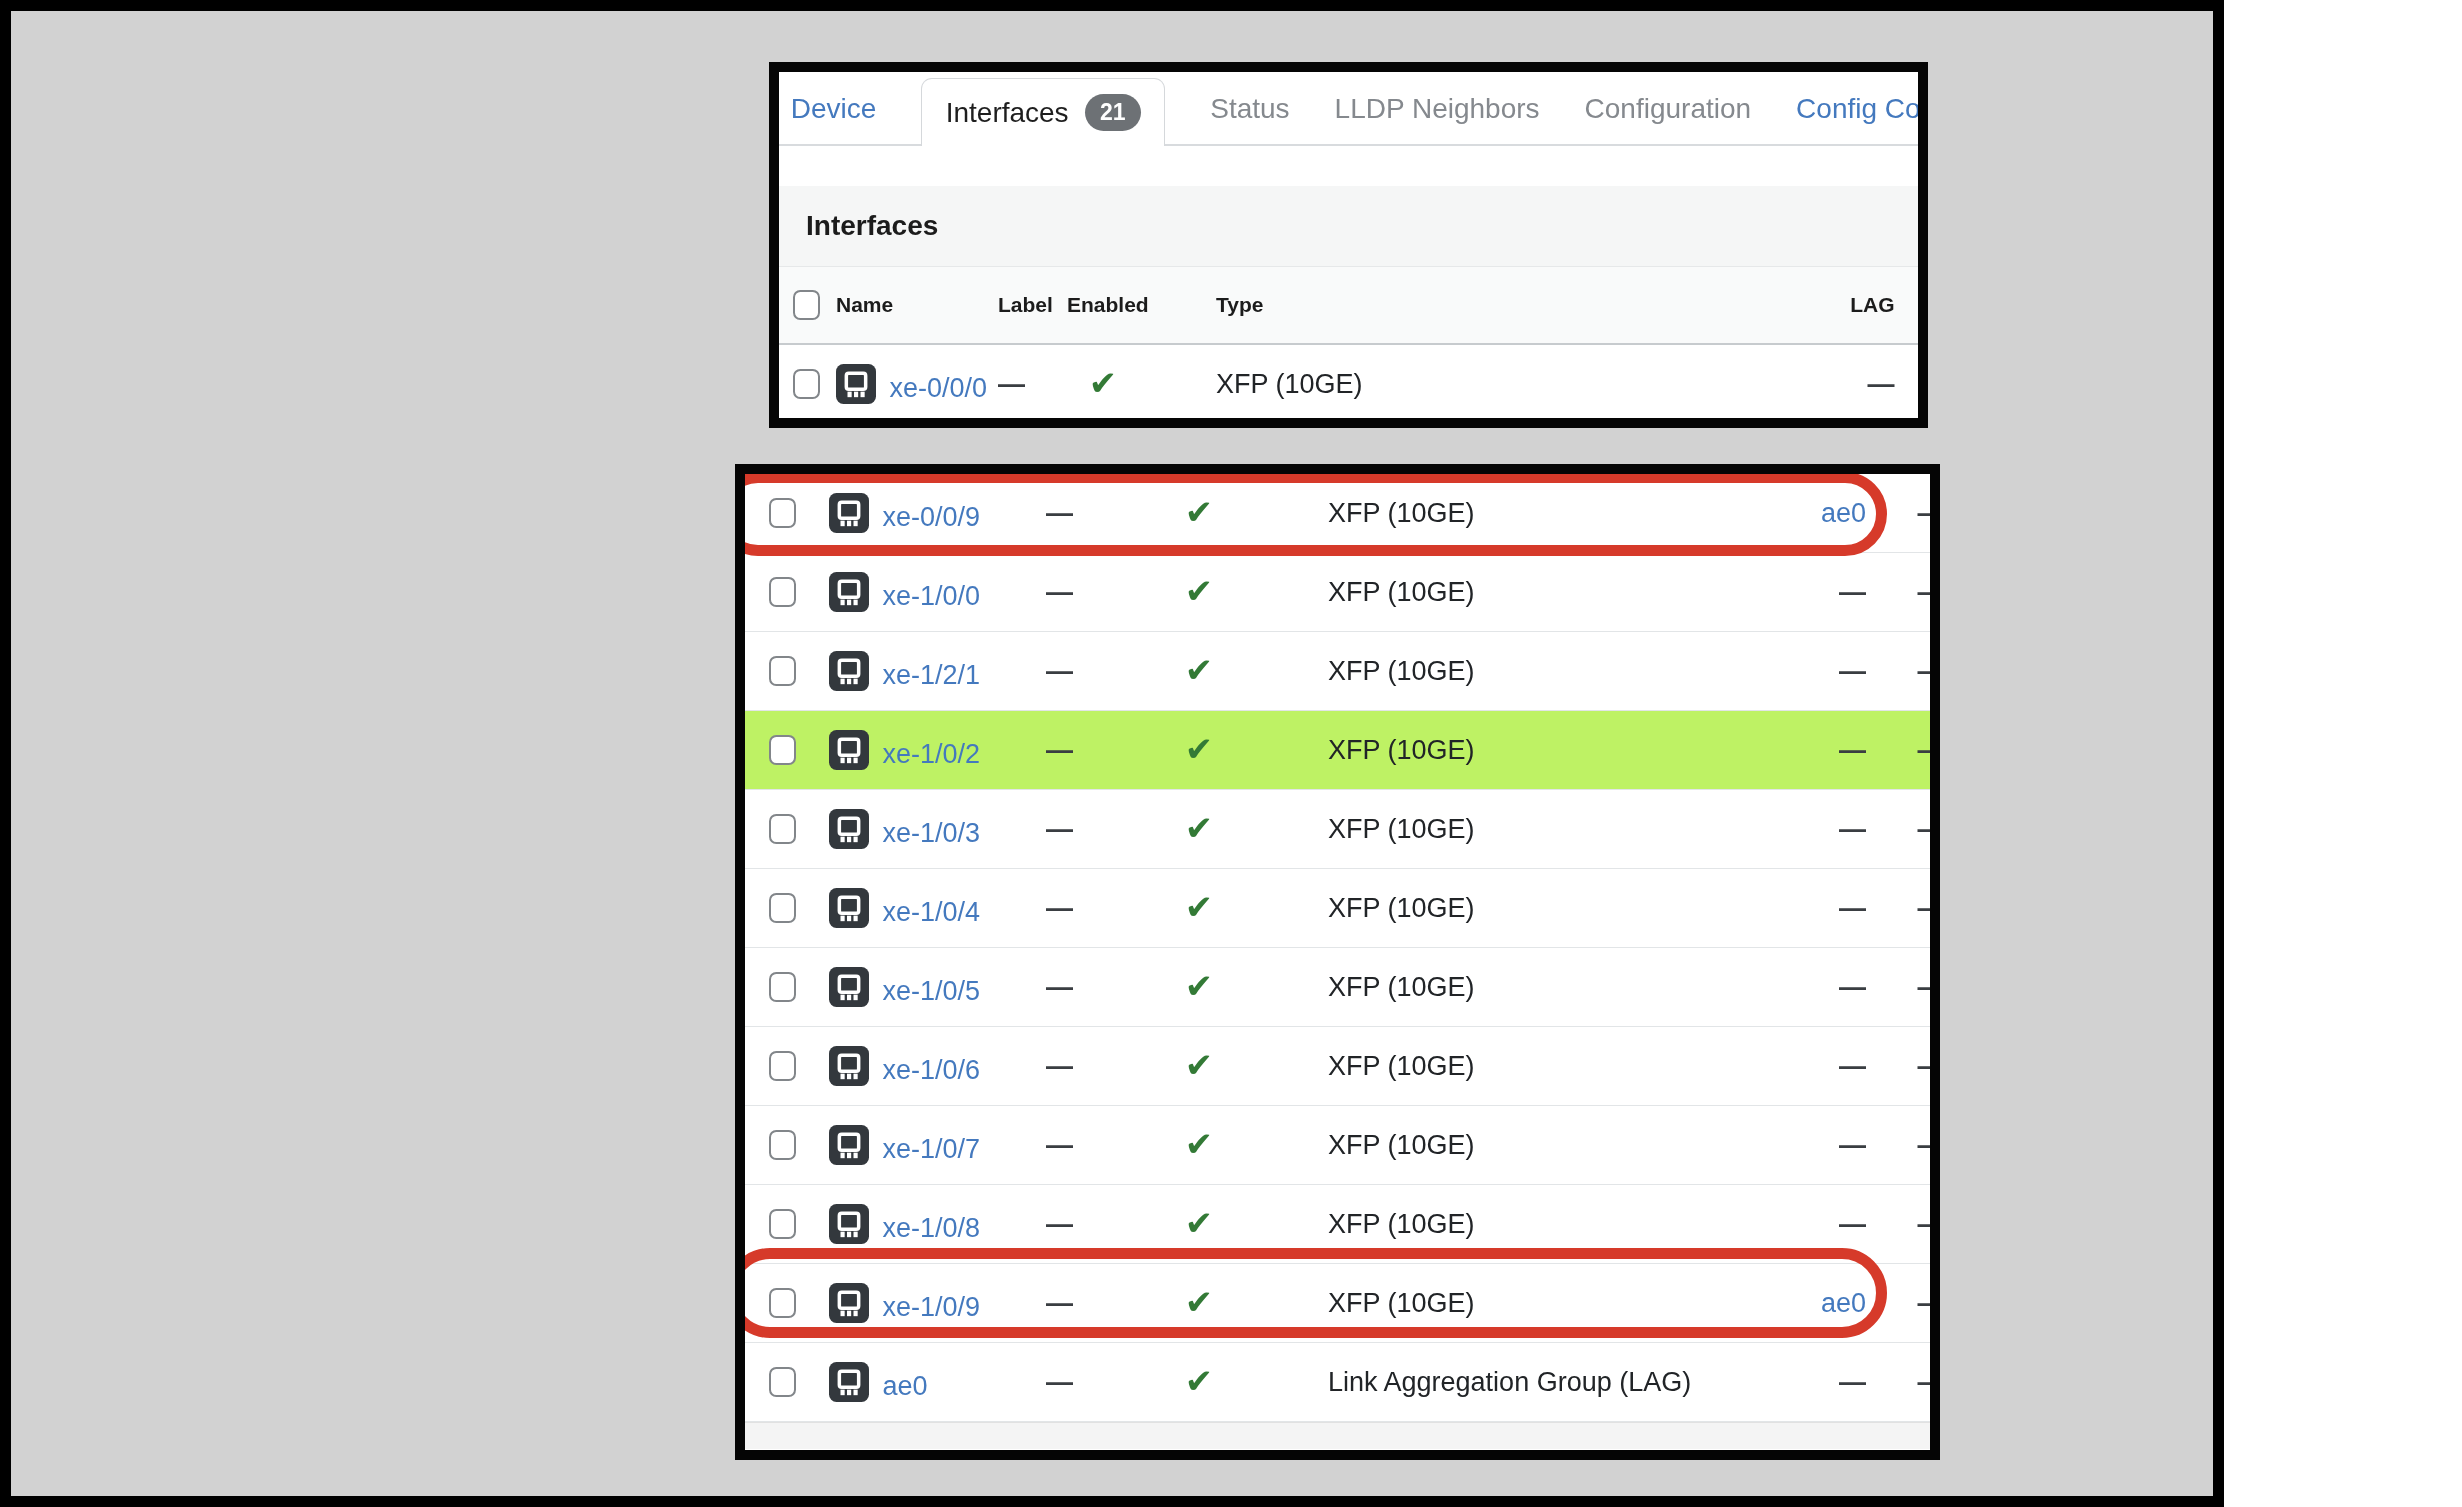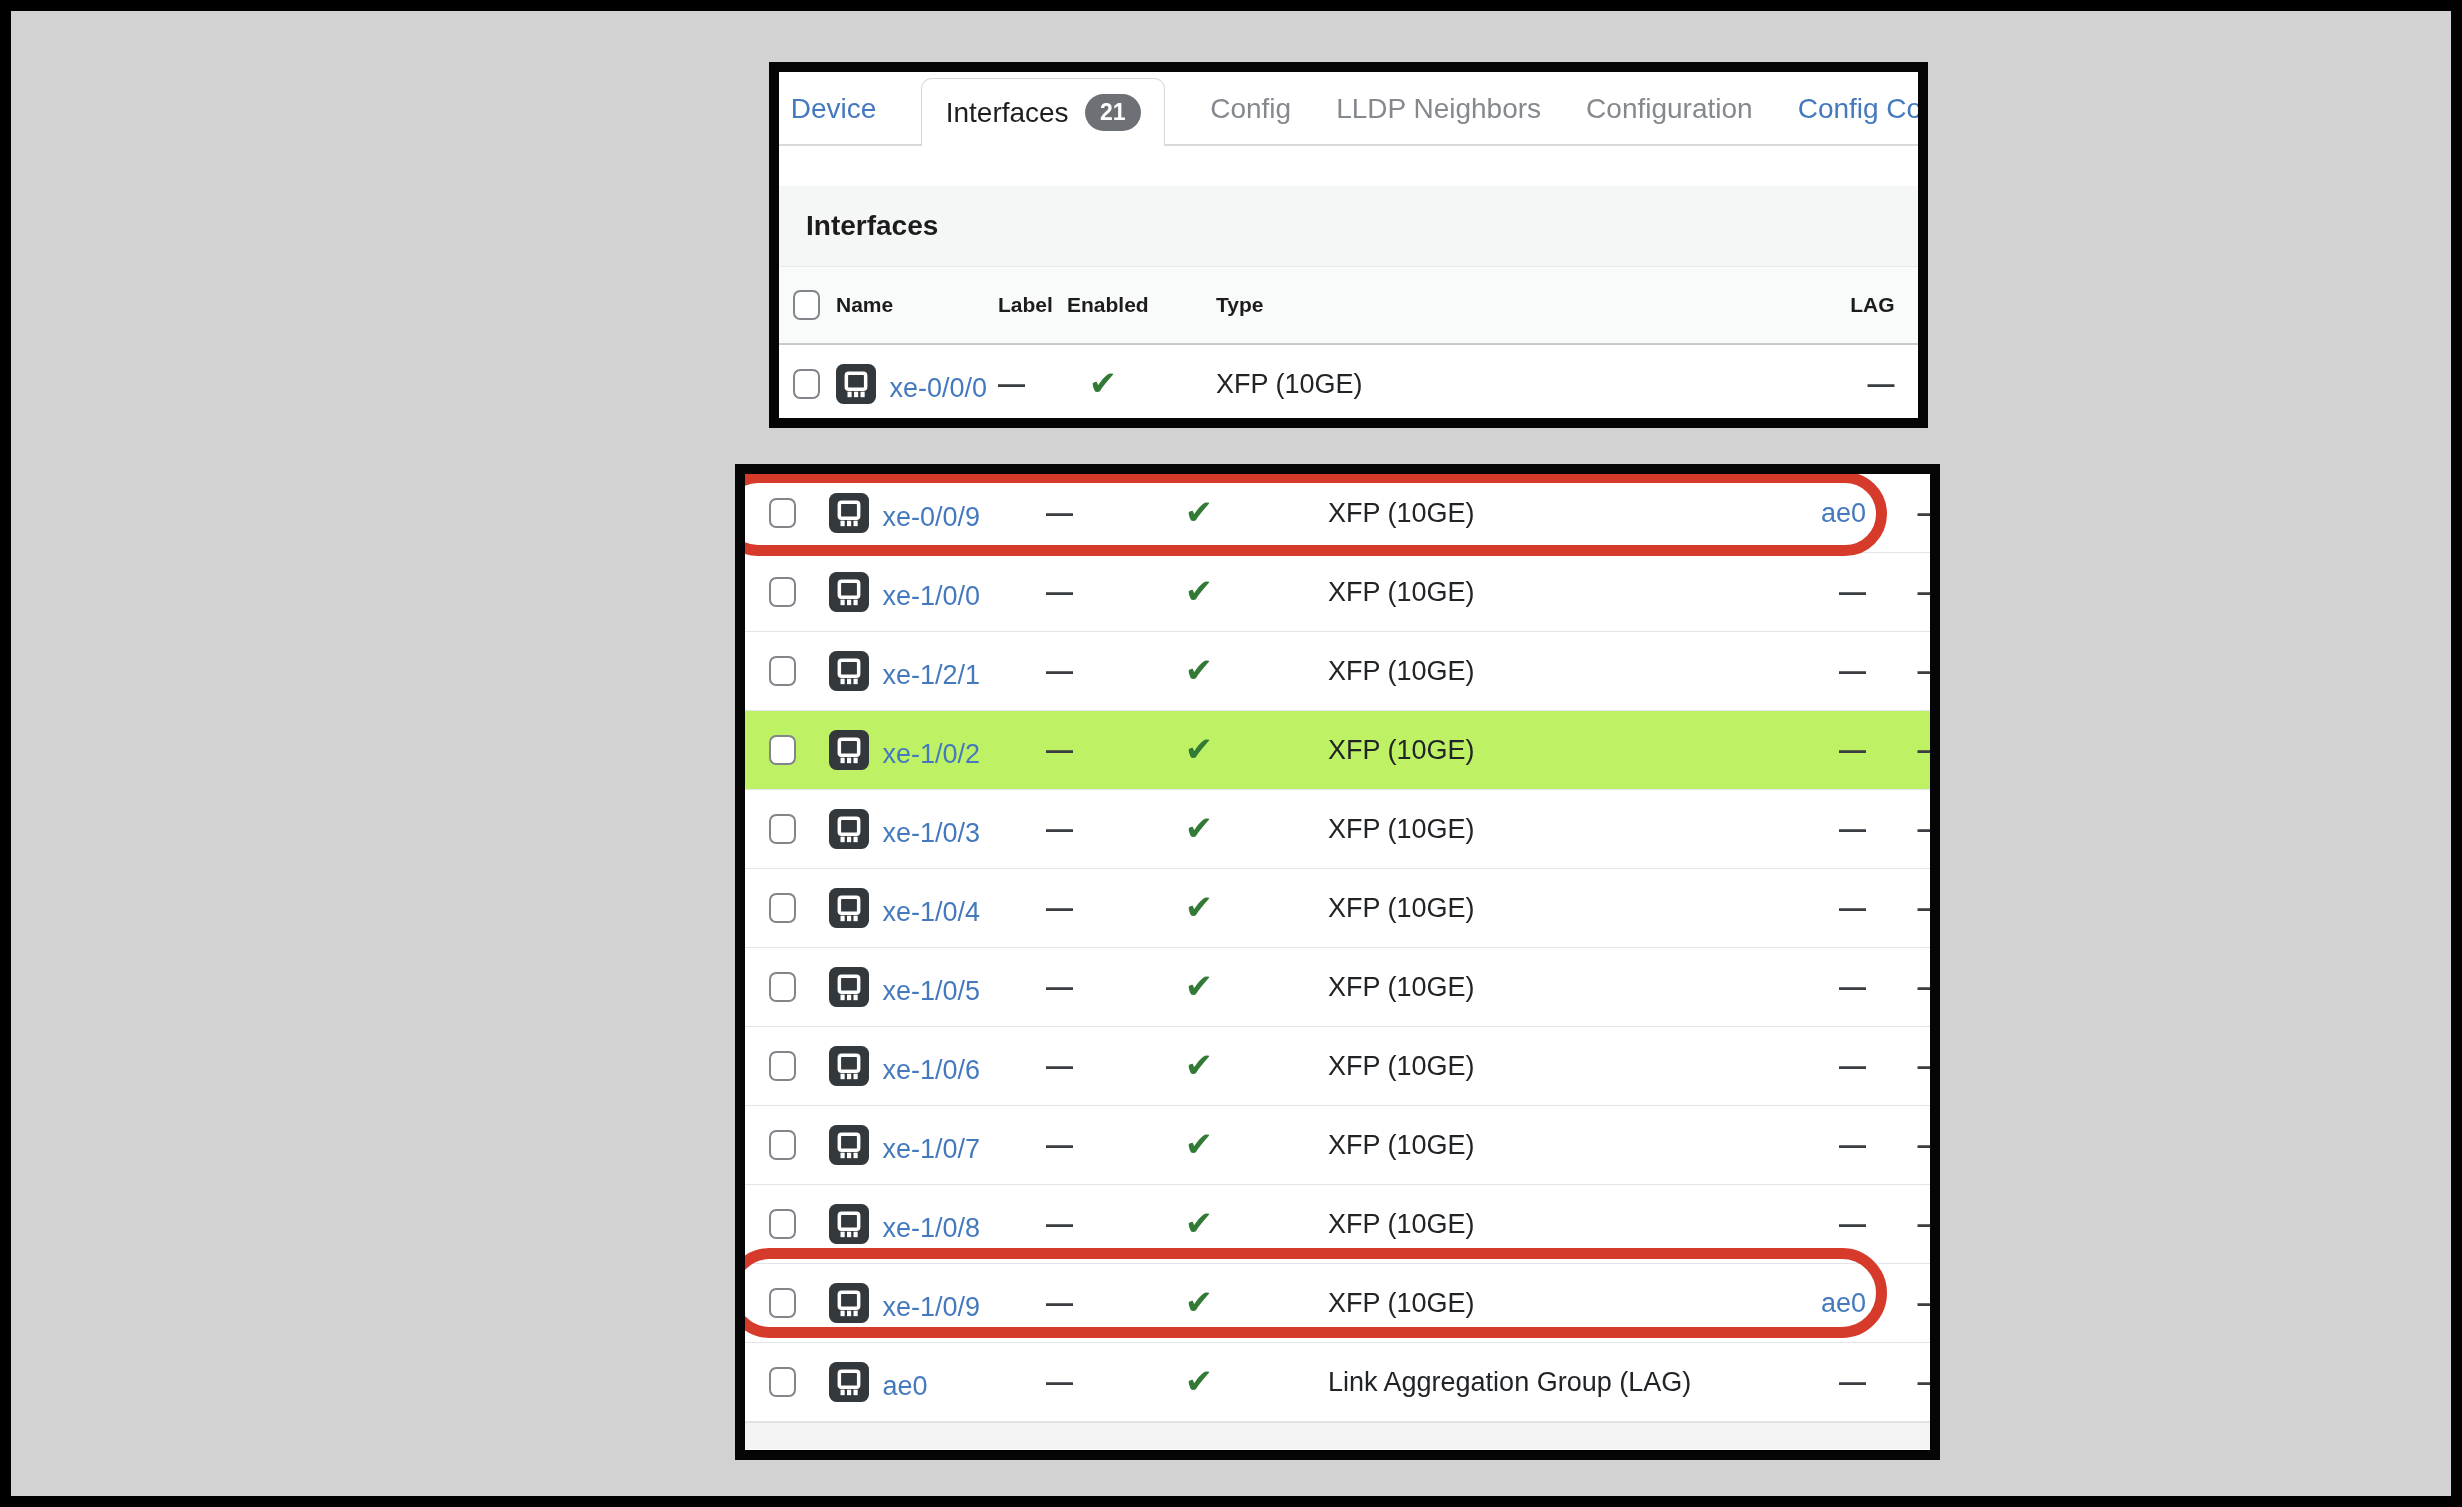--- a/index.html
+++ b/index.html
@@ -1,18 +1,18 @@
 <!DOCTYPE html>
 <html style="font-size:14.4px"><head>
 <meta charset="utf-8">
 <style>
   html,body{margin:0;padding:0;background:#ffffff;}
   .canvas{
     position:relative;
-    width:2462px;height:1507px;
+    width:2224px;height:1507px;
     box-sizing:border-box;
     background:#d2d2d2;
     border:11.7px solid #000;
     overflow:hidden;
     font-family:"Liberation Sans","DejaVu Sans",sans-serif;
     -webkit-font-smoothing:antialiased;
   }
   .panel{
     position:absolute;
     background:#fff;
@@ -144,21 +144,21 @@
 <div class="canvas">
 
   <section class="panel top-panel">
     <div class="tabbar" id="tabbar">
       <div class="tabline"></div>
     <div class="tab link"><span>Device</span></div>
         <div class="tab active">
           <span>Interfaces</span>
           <span class="badge">21</span>
         </div>
-        <div class="tab muted"><span>Config</span></div>
+        <div class="tab muted"><span>Status</span></div>
         <div class="tab muted"><span>LLDP Neighbors</span></div>
         <div class="tab muted"><span>Configuration</span></div>
         <div class="tab link"><span>Config Conte</span></div>
       </div>
     <div class="cardheader">
       <span class="cardtitle">Interfaces</span>
     </div>
     <div class="thead" id="thead-top">
         <span class="hc c-check">
           <span class="checkbox"></span>

